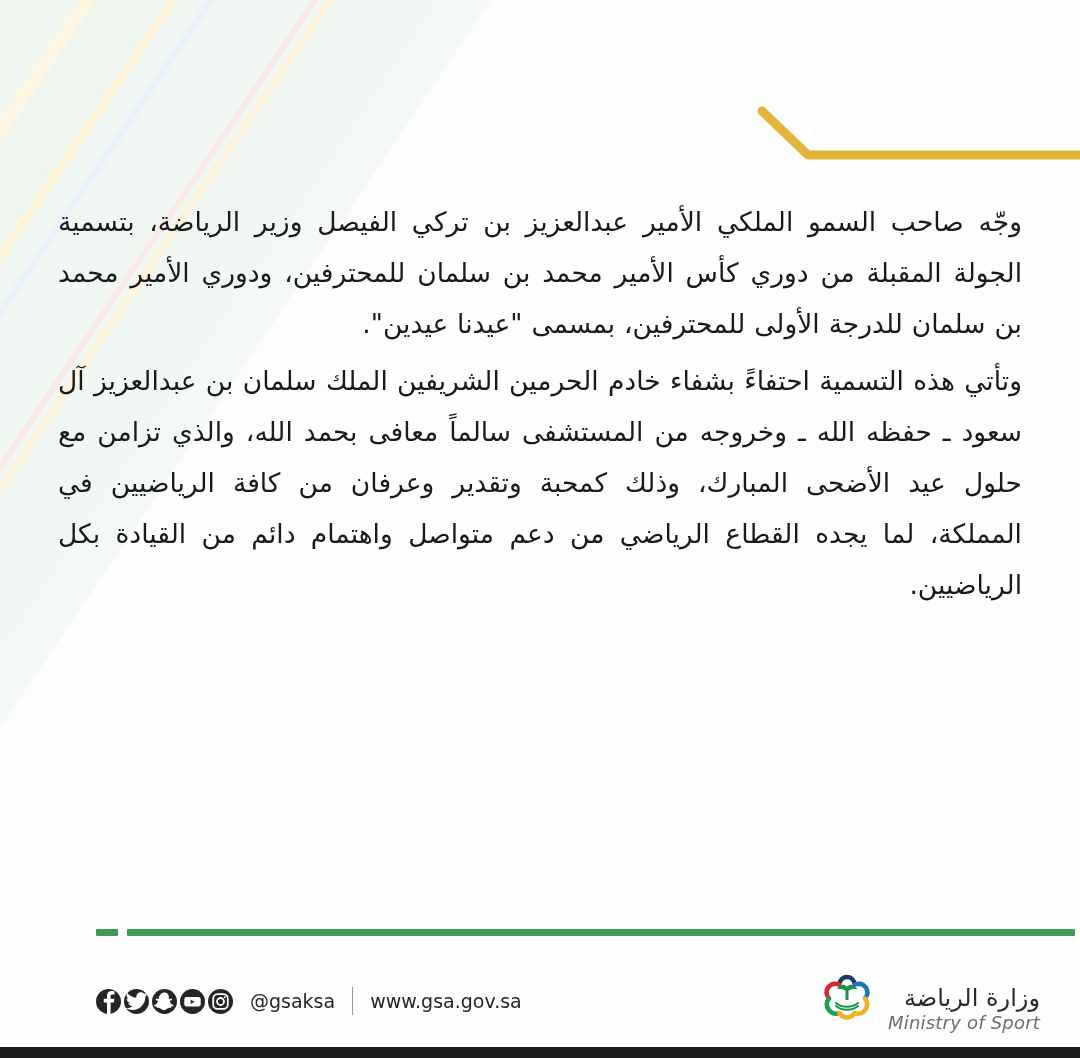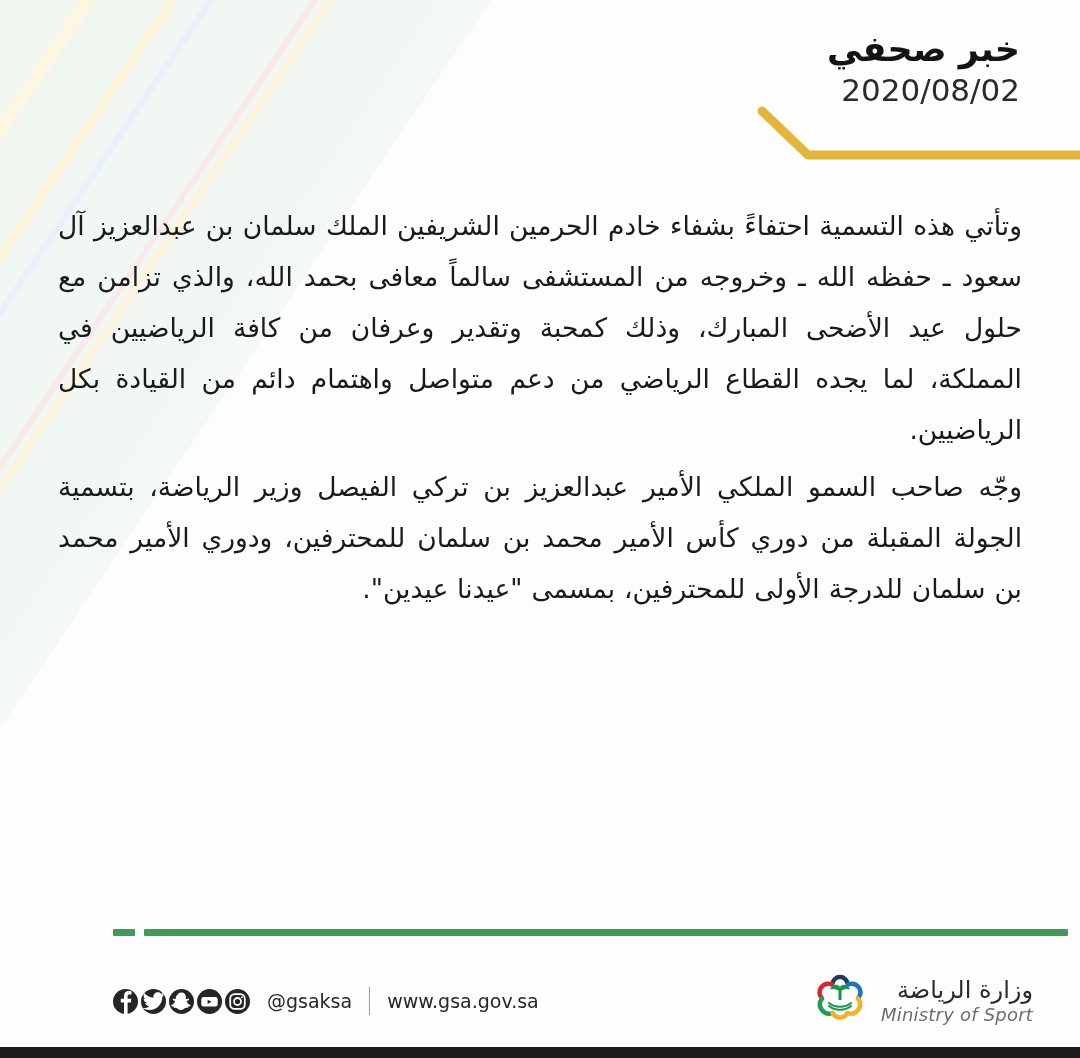--- a/index.html
+++ b/index.html
@@ -147,24 +147,23 @@
     margin:0 0 6px 0;
     font-weight:400;
     word-spacing:.5px;
   }
   .para.p2{margin-top:4px;}
   .para.p3{margin-top:8px;}
 
   
   #footer{
     position:absolute;
-    left:0;right:7px;bottom:11px;
+    left:0;right:0;bottom:11px;
     height:120px;
     z-index:3;
-    margin-left:17px;
   }
   #divider{
     position:absolute;
     top:0;left:0;right:0;
     height:10px;
   }
   .rule-dash{
     position:absolute;
     top:2px;left:96px;
     width:22px;height:7px;
@@ -224,21 +223,21 @@
     font-size:19px;
     color:#262626;
     direction:ltr;
     white-space:nowrap;
     text-align:right;
   }
 
   
   #logo-block{
     display:flex;
-    align-items:center;
+    align-items:flex-end;
     gap:11px;
     direction:ltr;
   }
   #logo-mark{width:60px;height:62px;flex:0 0 auto;}
   #logo-words{
     display:flex;flex-direction:column;
     align-items:flex-end;
     line-height:1.08;
   }
   #logo-ar{
@@ -278,33 +277,29 @@
     <div class="stripe yellow2"></div>
     <div class="stripe yellow3"></div>
     <div class="stripe pink"></div>
     <div class="stripe pink2"></div>
     <div class="stripe blue"></div>
     <div class="stripe blue2"></div>
   </div>
 
   <div id="header">
 
-    <div id="header-text">
-      <div id="kicker">خبر صحفي</div>
-      <div id="pubdate">2020/08/02</div>
-    </div>
 
     <svg id="gold-rule" viewBox="0 0 1080 75" preserveAspectRatio="none">
       <polyline points="762,16 808,60 1080,60" fill="none" stroke="#e3b53a" stroke-width="9" stroke-linecap="round" stroke-linejoin="round"></polyline>
     </svg>
   </div>
 
   <div id="article">
+    <p class="para p1">وجّه صاحب السمو الملكي الأمير عبدالعزيز بن تركي الفيصل وزير الرياضة، بتسمية الجولة المقبلة من دوري كأس الأمير محمد بن سلمان للمحترفين، ودوري الأمير محمد بن سلمان للدرجة الأولى للمحترفين، بمسمى "عيدنا عيدين".</p>
     <p class="para p2">وتأتي هذه التسمية احتفاءً بشفاء خادم الحرمين الشريفين الملك سلمان بن عبدالعزيز آل سعود ـ حفظه الله ـ وخروجه من المستشفى سالماً معافى بحمد الله، والذي تزامن مع حلول عيد الأضحى المبارك، وذلك كمحبة وتقدير وعرفان من كافة الرياضيين في المملكة، لما يجده القطاع الرياضي من دعم متواصل واهتمام دائم من القيادة بكل الرياضيين.</p>
-    <p class="para p1">وجّه صاحب السمو الملكي الأمير عبدالعزيز بن تركي الفيصل وزير الرياضة، بتسمية الجولة المقبلة من دوري كأس الأمير محمد بن سلمان للمحترفين، ودوري الأمير محمد بن سلمان للدرجة الأولى للمحترفين، بمسمى "عيدنا عيدين".</p>
   </div>
 
   <div id="footer">
 
     <div id="divider">
       <div class="rule-dash"></div>
       <div class="rule-long"></div>
     </div>
 
     <div id="footer-inner">

